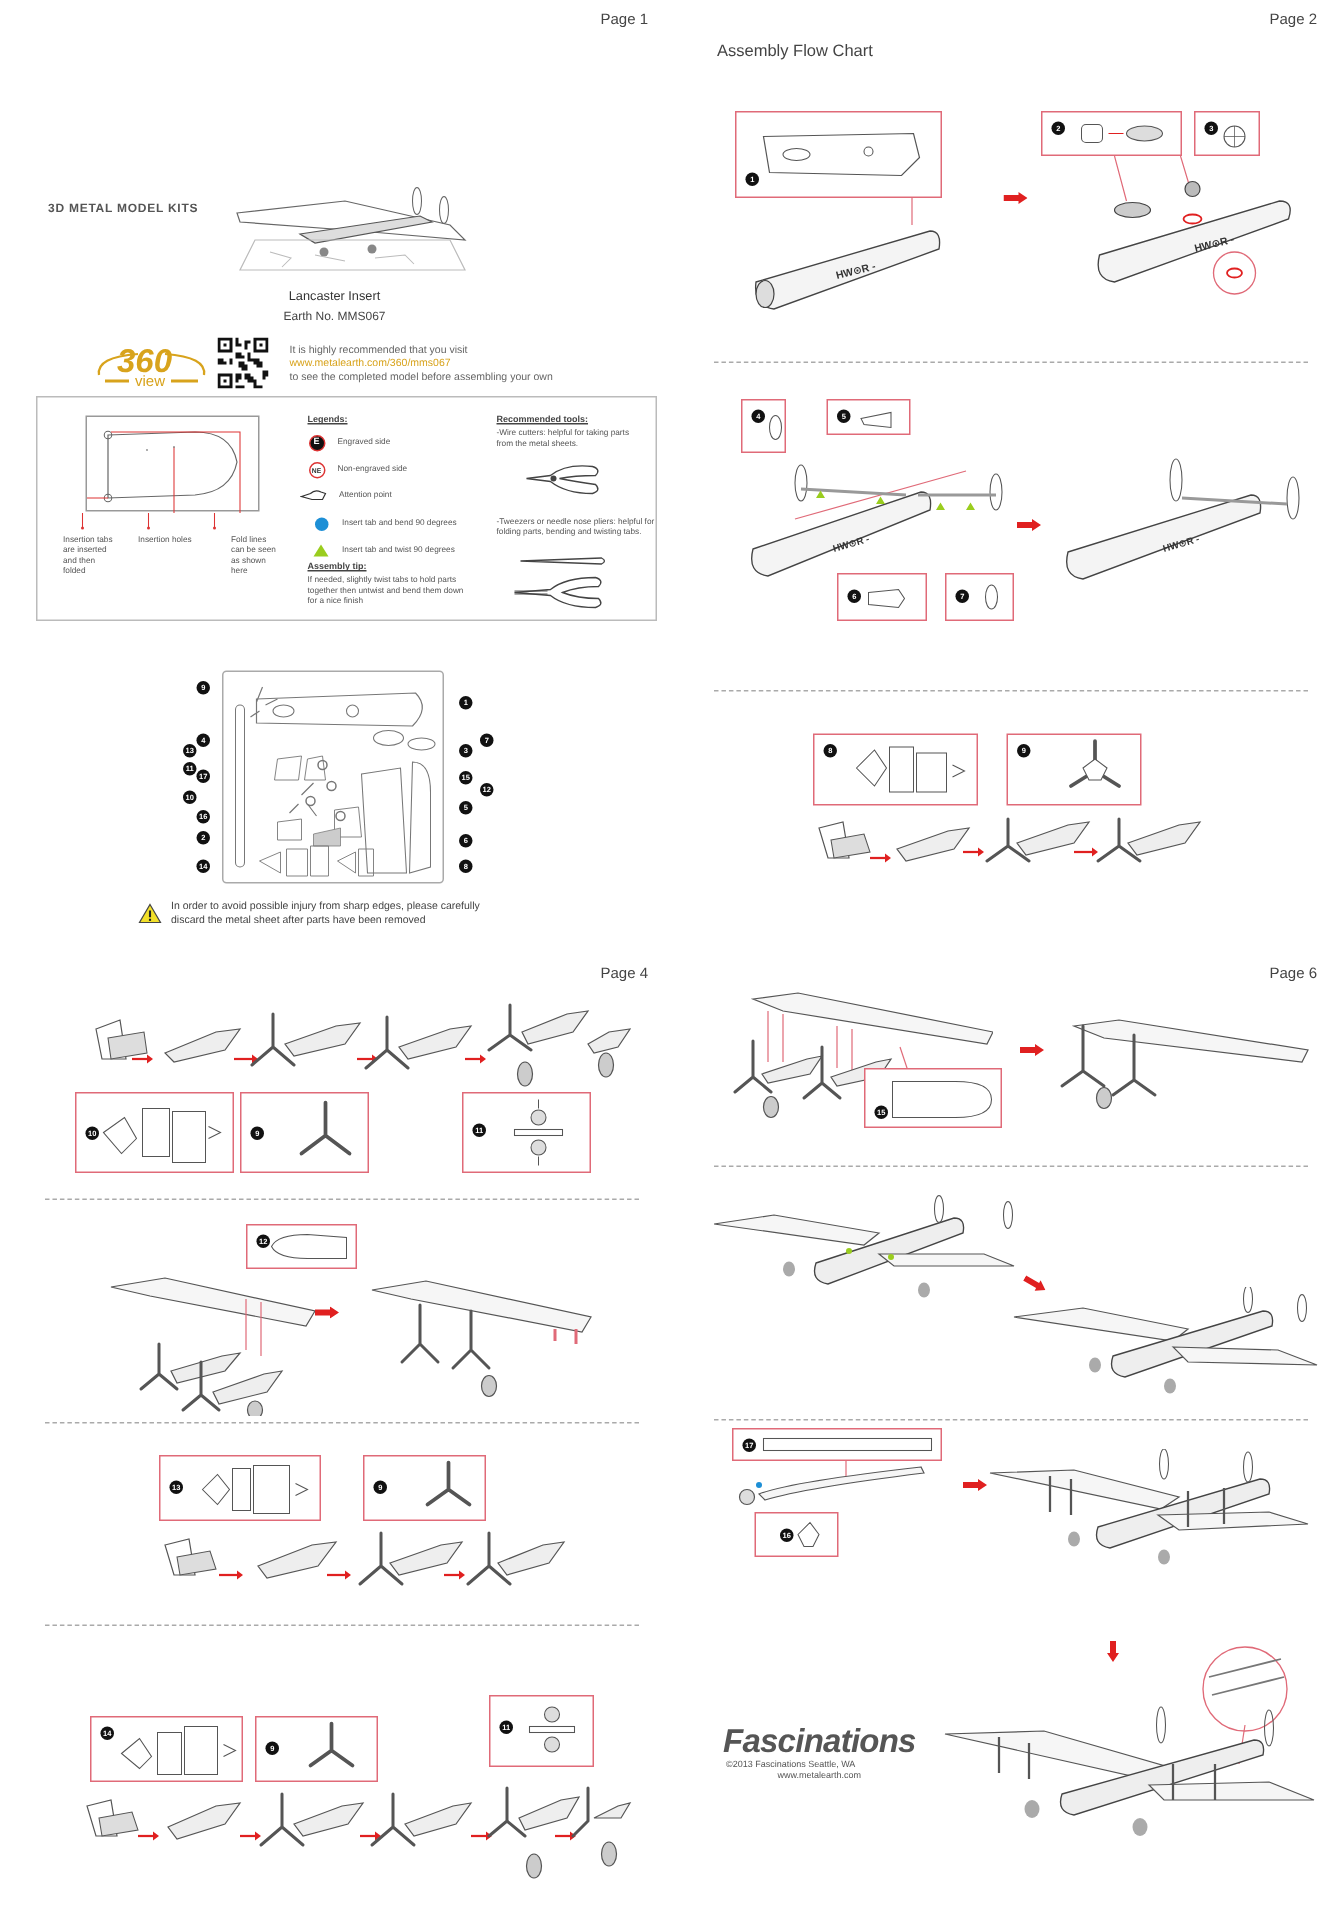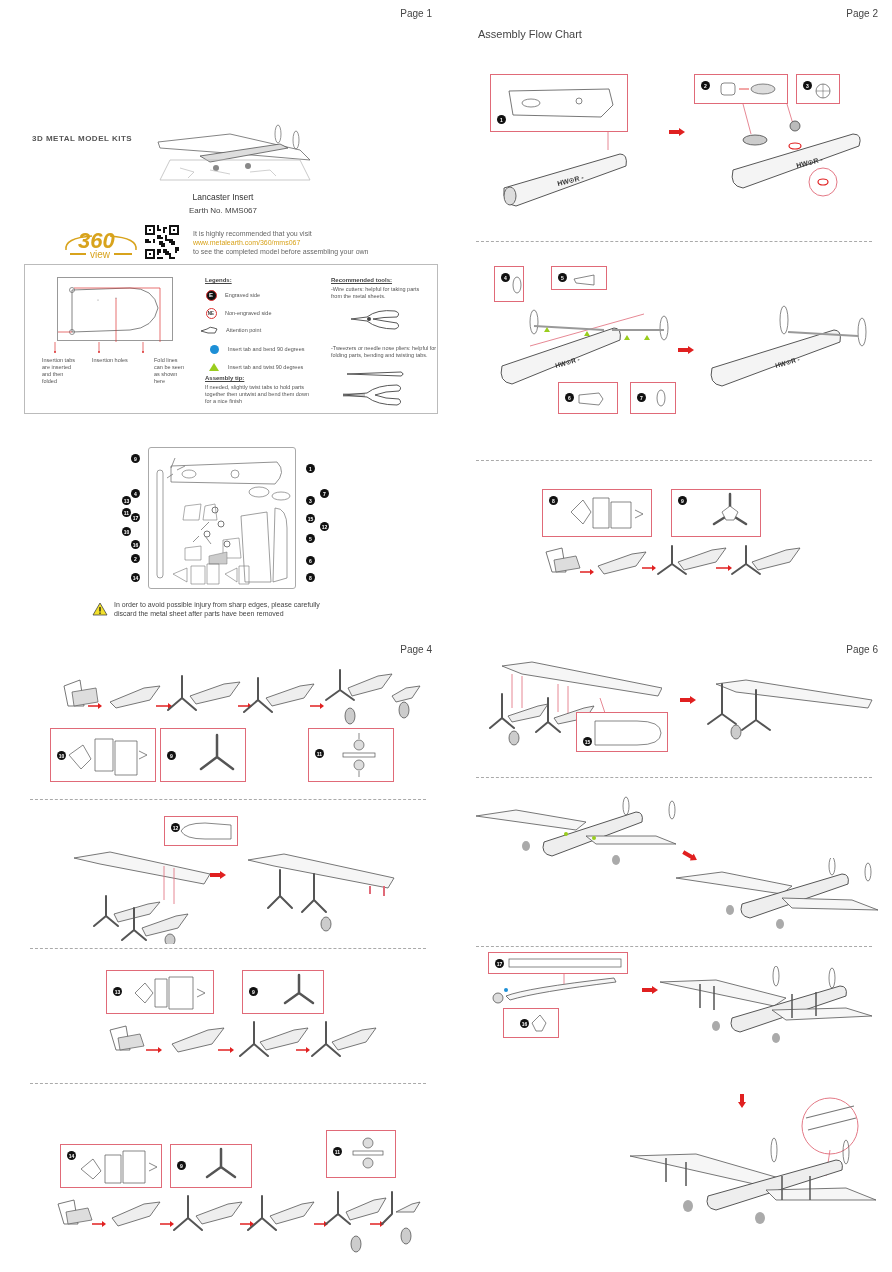--- a/index.html
+++ b/index.html
@@ -612,20 +612,25 @@
     <path d="M116 44 L190 42 L216 50 L130 54 Z" fill="#f6f6f6" stroke="#555" stroke-width="0.8"></path>
     <path d="M44 42 L44 18 M58 44 L58 20 M136 52 L136 28 M160 50 L160 26" stroke="#555" stroke-width="1.5"></path>
     <ellipse cx="60" cy="60" rx="4" ry="5" fill="#aaa"></ellipse>
       <ellipse cx="120" cy="72" rx="4" ry="5" fill="#aaa"></ellipse>
   </svg>
 
   <svg style="position:absolute;left:292px;top:458px" width="8" height="14">
       <path d="M2 0 H6 V8 H8 L4 14 L0 8 H2 Z" fill="#e02020"></path>
     </svg>
 
+  <div class="fasc" style="left:36px;top:512px">
+    <div class="fasc-brand">Fascinations</div>
+    <div class="fasc-copy">©2013 Fascinations Seattle, WA</div>
+    <div class="fasc-url">www.metalearth.com</div>
+  </div>
 
   <svg class="art" style="left:180px;top:460px" width="260" height="140">
     <circle cx="204" cy="30" r="28" fill="#fff" stroke="#e06a78" stroke-width="0.9"></circle>
     <path d="M180 22 L228 10 M182 34 L230 22" stroke="#777" stroke-width="1.2"></path>
     <path d="M204 54 L200 80" stroke="#e06a78" stroke-width="0.8"></path>
     <path d="M4 60 L70 58 L160 84 L146 92 Z" fill="#f6f6f6" stroke="#555" stroke-width="0.8"></path>
     <path d="M82 100 L210 64 Q218 64 216 74 L90 114 Q78 112 82 100 Z" fill="#eee" stroke="#444" stroke-width="0.9"></path>
     <ellipse cx="148" cy="54" rx="3" ry="12" fill="none" stroke="#555" stroke-width="0.7"></ellipse>
     <ellipse cx="220" cy="56" rx="3" ry="12" fill="none" stroke="#555" stroke-width="0.7"></ellipse>
     <path d="M140 94 L220 92 L250 104 L150 104 Z" fill="#f6f6f6" stroke="#555" stroke-width="0.8"></path>

